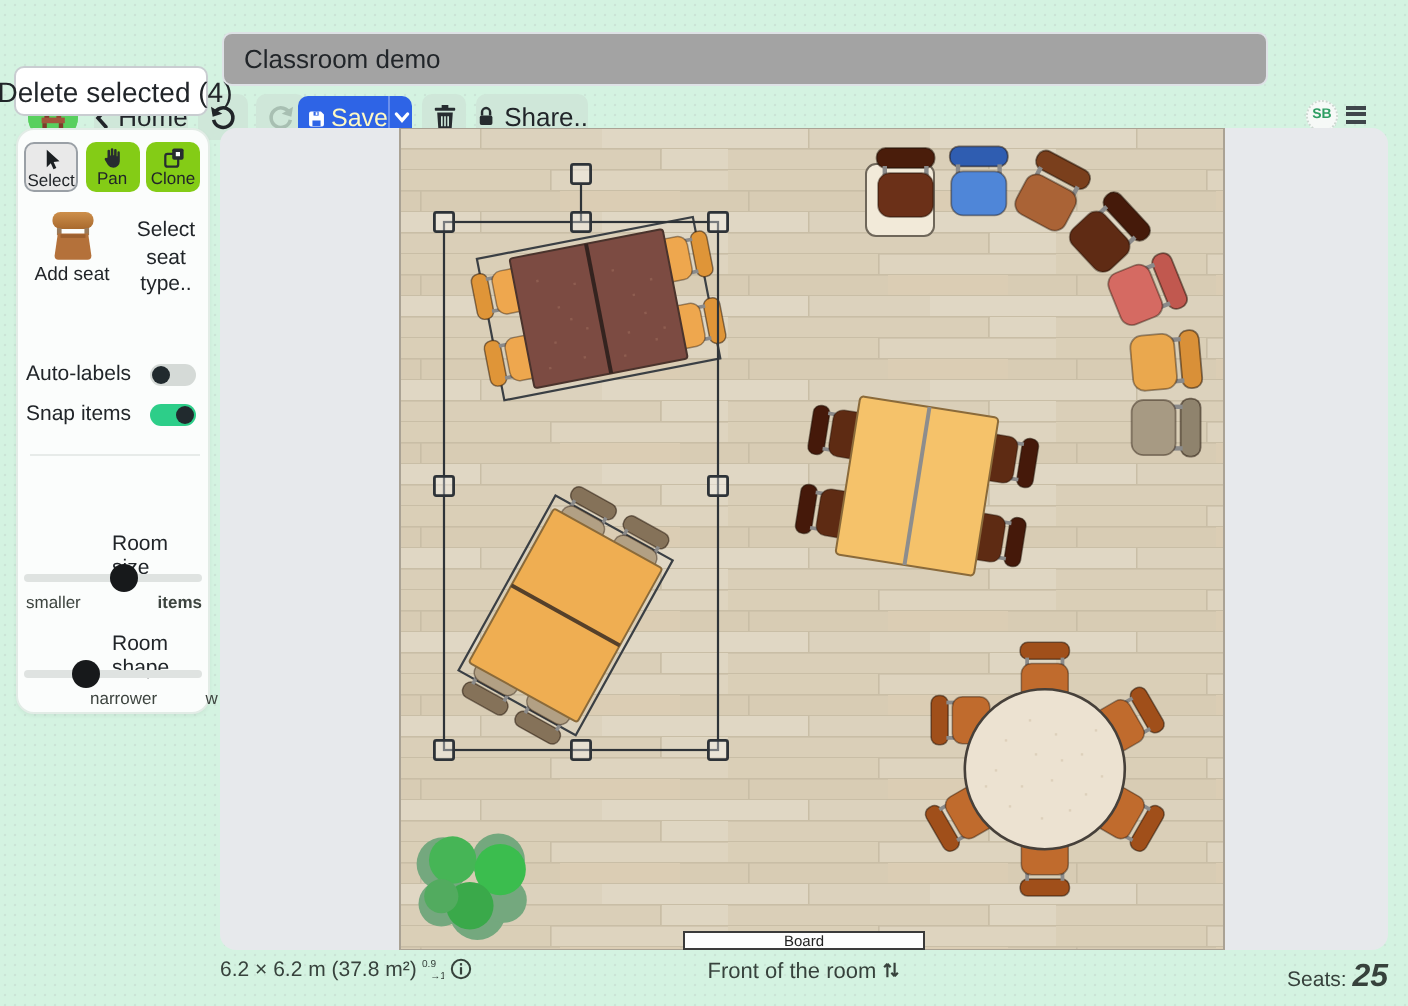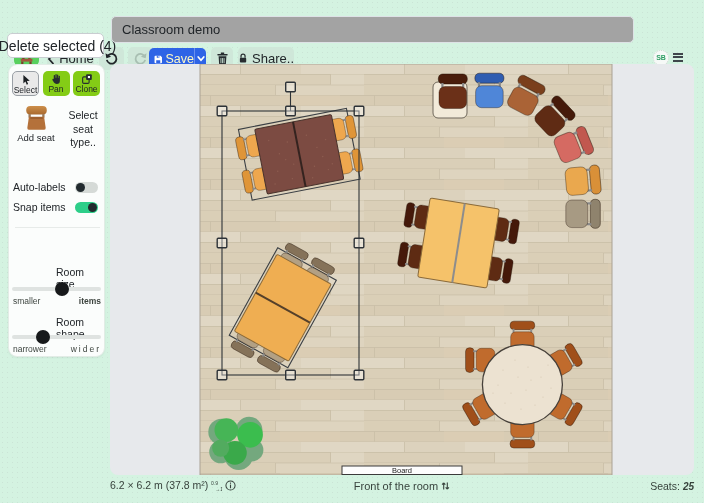--- a/index.html
+++ b/index.html
@@ -53,21 +53,21 @@
   #selfloor { position:absolute; left:6px; top:168px; width:85px; height:25px; border:1px solid #e4e7e9; border-radius:5px; font-size:10.5px; font-weight:500; display:flex; align-items:center; justify-content:center; gap:4px;}
   #floorthumb { width:16px; height:16px; border-radius:3px; border:1px solid #c9bca2; background:repeating-linear-gradient(180deg,#e2d8c4 0 3px,#d5c9ae 3px 6px,#dccfb8 6px 9px);}
   .sliderlabel { position:absolute; left:5px; font-size:10.5px;padding-left:42px; }
   .slider { position:absolute; left:3px; width:89px; height:4px; border-radius:2px; background:#dfe3e1; }
   .sthumb { position:absolute; top:-5px; width:14px; height:14px; border-radius:50%; background:#17191b; }
   .minilabels { position:absolute; left:4px; width:88px; font-size:8.5px; color:#3d443f; display:flex; justify-content:space-between;text-align:center;}
   
   #statusL { position:absolute; left:110px; top:479px; font-size:10.5px; color:#37423c; }
   #statusC { position:absolute; left:110px; width:584px; top:480px; font-size:11px; color:#37423c; text-align:center;}
   #statusR { position:absolute; right:10px; top:480px; font-size:10.5px; color:#37423c;}
-  #statusR b { font-size:10px;font-style:italic; }
+  #statusR b { font-size:16px;font-style:italic; }
 </style>
 </head>
 <body>
   <div id="topbar">
     <div id="logo"><svg width="25" height="25" viewBox="0 0 25 25">
       <circle cx="12.5" cy="12.5" r="12.5" fill="#58d05e"></circle>
       <rect x="8.2" y="3.5" width="2.4" height="11" fill="#7e3b2a"></rect>
       <rect x="14.2" y="3.5" width="2.4" height="11" fill="#91452f"></rect>
       <rect x="8.2" y="5.2" width="8.4" height="2" fill="#6e3122"></rect>
       <rect x="8.2" y="8.8" width="8.4" height="2" fill="#6e3122"></rect>
@@ -181,21 +181,21 @@
       <div class="sthumb" style="left:43px;"></div>
     </div>
     <div class="minilabels" style="top:231px;">
       <span>smaller</span>
       <b>items</b>
     </div>
     <div class="sliderlabel" style="top:251px;">Room shape</div>
     <div class="slider" style="top:270px;">
       <div class="sthumb" style="left:24px;"></div>
     </div>
-    <div class="minilabels" style="top:279px;">
+    <div class="minilabels" style="top:279px;margin-left:32px;">
       <span>narrower</span>
       <span style="letter-spacing:2px;">wider</span>
     </div>
   </div>
 
   <svg id="canvas" style="position:absolute;left:110px;top:64px;" width="584" height="411" viewBox="0 0 584 411">
     <rect x="0" y="0" width="584" height="411" rx="8" fill="#e7e9ec"></rect>
     <g id="room" transform="translate(90,0)">
 <defs>
 <pattern id="wood" width="164" height="42" patternUnits="userSpaceOnUse">

